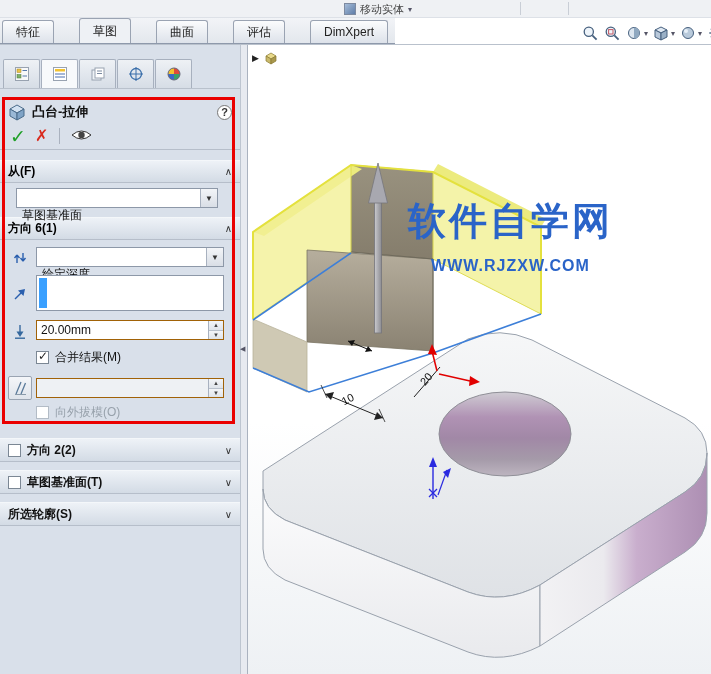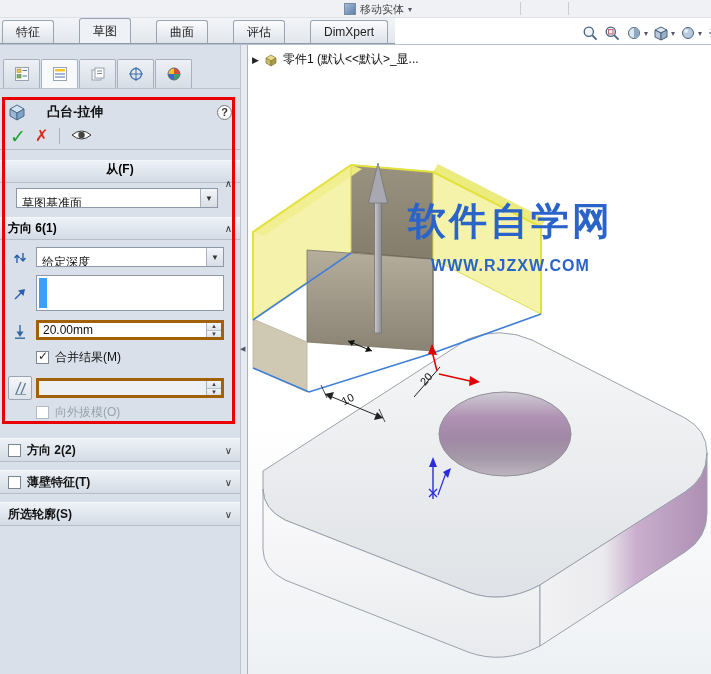--- a/index.html
+++ b/index.html
@@ -24,43 +24,43 @@
   .main{display:flex;height:630px;border-top:1px solid #b9c1cc;}
   .panel{width:240px;height:100%;background:#d9e0ea;position:relative;flex:none;font-size:12px;}
   .splitter{width:8px;background:#e7eaf0;border-left:1px solid #bdc5d0;border-right:1px solid #aab2bf;flex:none;position:relative;}
   .splitter .handle{position:absolute;top:300px;left:-1px;font-size:7px;color:#556;}
   .graphics{flex:1;position:relative;background:linear-gradient(#ffffff 60%,#eef1f4);overflow:hidden;}
 
   
   .pm-tabs{display:flex;padding:14px 0 0 3px;height:44px;background:#d9e0ea;border-bottom:1px solid #b9c1cc;}
   .pm-tab{width:37px;height:29px;border:1px solid #a7b0be;border-bottom:none;background:linear-gradient(#eef1f5,#d6dde6);display:flex;align-items:center;justify-content:center;border-radius:2px 2px 0 0;margin-right:1px;}
   .pm-tab.active{background:#f7f9fb;}
-  .pm-title{display:flex;align-items:center;gap:21px;margin-top:12px;height:22px;padding:0 8px;font-weight:bold;font-size:13px;color:#111;}
+  .pm-title{display:flex;align-items:center;gap:6px;margin-top:12px;height:22px;padding:0 8px;font-weight:bold;font-size:13px;color:#111;}
   .help-circle{margin-left:auto;width:15px;height:15px;border:1px solid #777;border-radius:50%;font-size:11px;display:flex;align-items:center;justify-content:center;color:#333;background:#fff;}
   .pm-actions{display:flex;align-items:center;gap:9px;height:27px;padding:0 10px;border-bottom:1px solid #b6beca;}
   .ok-btn{color:#1fa028;font-size:19px;font-weight:bold;line-height:1;}
   .cancel-btn{color:#d92b1e;font-size:16px;font-weight:bold;line-height:1;}
   .action-sep{width:1px;height:16px;background:#aab2bf;margin:0 2px;}
   .sec-header{display:flex;align-items:center;height:23px;padding:0 8px;font-weight:bold;color:#000;background:linear-gradient(#eef2f7,#d3dbe5);border-top:1px solid #f4f7fa;border-bottom:1px solid #b6beca;}
-  .sec-header.mt{margin-top:10px;flex-direction:column;}
+  .sec-header.mt{margin-top:10px;}
   .sec-header .chev{margin-left:auto;font-size:10px;color:#333;font-weight:normal;}
   .from-body{padding:5px 22px 9px 16px;}
   .dir1-body{padding:7px 16px 12px 8px;}
   .row{display:flex;align-items:flex-start;margin-bottom:0;}
   .row-icon{width:24px;height:22px;flex:none;display:flex;align-items:center;justify-content:center;margin-right:4px;}
   .icon-btn{width:24px;height:24px;border:1px solid #9aa4b2;background:linear-gradient(#f4f6f9,#dfe4eb);border-radius:2px;display:flex;align-items:center;justify-content:center;flex:none;margin-right:4px;}
   .combo{flex:1;height:20px;background:#fff;border:1px solid #8d98a8;display:flex;align-items:stretch;}
-  .combo .txt{flex:1;padding:6px 5px;font-size:12px;color:#111;white-space:nowrap;overflow:hidden;border-radius:9px;}
+  .combo .txt{flex:1;padding:18px 5px;font-size:12px;color:#111;white-space:nowrap;overflow:hidden;border-radius:9px;}
   .combo .dd{width:17px;border-left:1px solid #a8b1bf;background:linear-gradient(#f3f5f8,#d9dee6);display:flex;align-items:center;justify-content:center;font-size:8px;color:#333;}
   .listbox{flex:1;height:36px;background:#fff;border:1px solid #8d98a8;padding:2px;margin-top:6px;}
   .r2{margin-top:6px;}
   .r3{margin-top:9px;}
   .r4{margin-top:11px;}
   .sel-strip{width:8px;height:100%;background:#3aa0ff;}
-  .spinfield{flex:1;height:20px;background:#fff;border:3px solid #a16207;display:flex;}
+  .spinfield{flex:1;height:20px;background:#fff;border:1px solid #a16207;display:flex;}
   .spinfield input{flex:1;min-width:0;border:none;outline:none;font:12px "Liberation Sans","DejaVu Sans",sans-serif;padding:0 4px;background:transparent;color:#111;}
   .spinfield.disabled{background:#eef1f4;}
   .spin{width:15px;border-left:1px solid #a8b1bf;display:flex;flex-direction:column;flex:none;}
   .spin span{flex:1;display:flex;align-items:center;justify-content:center;font-size:6px;color:#444;background:linear-gradient(#f3f5f8,#dfe4ea);}
   .spin span:first-child{border-bottom:1px solid #b9c1cc;}
   .cb-row{display:flex;align-items:center;gap:6px;margin:8px 0 0 28px;height:15px;font-size:12px;color:#111;}
   .cb-row.draft{margin-top:5px;text-align:right;}
   .cb{width:13px;height:13px;background:#fff;border:1px solid #7b8794;position:relative;flex:none;}
   .cb .mark{display:none;position:absolute;left:1px;top:-3px;font-size:12px;color:#222;font-weight:bold;}
   .cb.checked .mark{display:block;}
@@ -265,21 +265,21 @@
         </div>
       </div>
 
       <div class="collapsed-header first">
         <span class="cb"></span>
         <span>方向 2(2)</span>
         <span class="chev">∨</span>
       </div>
       <div class="collapsed-header">
         <span class="cb"></span>
-        <span>薄壁特征(T)</span>
+        <span>草图基准面(T)</span>
         <span class="chev">∨</span>
       </div>
       <div class="collapsed-header">
         <span>所选轮廓(S)</span>
         <span class="chev">∨</span>
       </div>
 
       <div class="red-annotation"></div>
     </div>
 
@@ -289,21 +289,20 @@
 
     <div class="graphics">
 
       <div class="breadcrumb">
         <span class="expand-gl">▶</span>
         <svg width="14" height="14">
             <polygon points="2,5 7,2 12,5 7,8" fill="#e8d98a" stroke="#8a7a30" stroke-width=".7"></polygon>
             <polygon points="2,5 7,8 7,13 2,10" fill="#c9b96b" stroke="#8a7a30" stroke-width=".7"></polygon>
             <polygon points="12,5 7,8 7,13 12,10" fill="#a9984d" stroke="#8a7a30" stroke-width=".7"></polygon>
           </svg>
-        <span>零件1 (默认&lt;&lt;默认&gt;_显...</span>
       </div>
 
       <div class="watermark">
         <div class="wm-title">软件自学网</div>
         <div class="wm-url">WWW.RJZXW.COM</div>
       </div>
 
       <svg class="scene" width="463" height="630" viewBox="0 0 463 630">
         <defs>
           <linearGradient id="topGrad" x1="0" y1="0" x2="0" y2="1">

